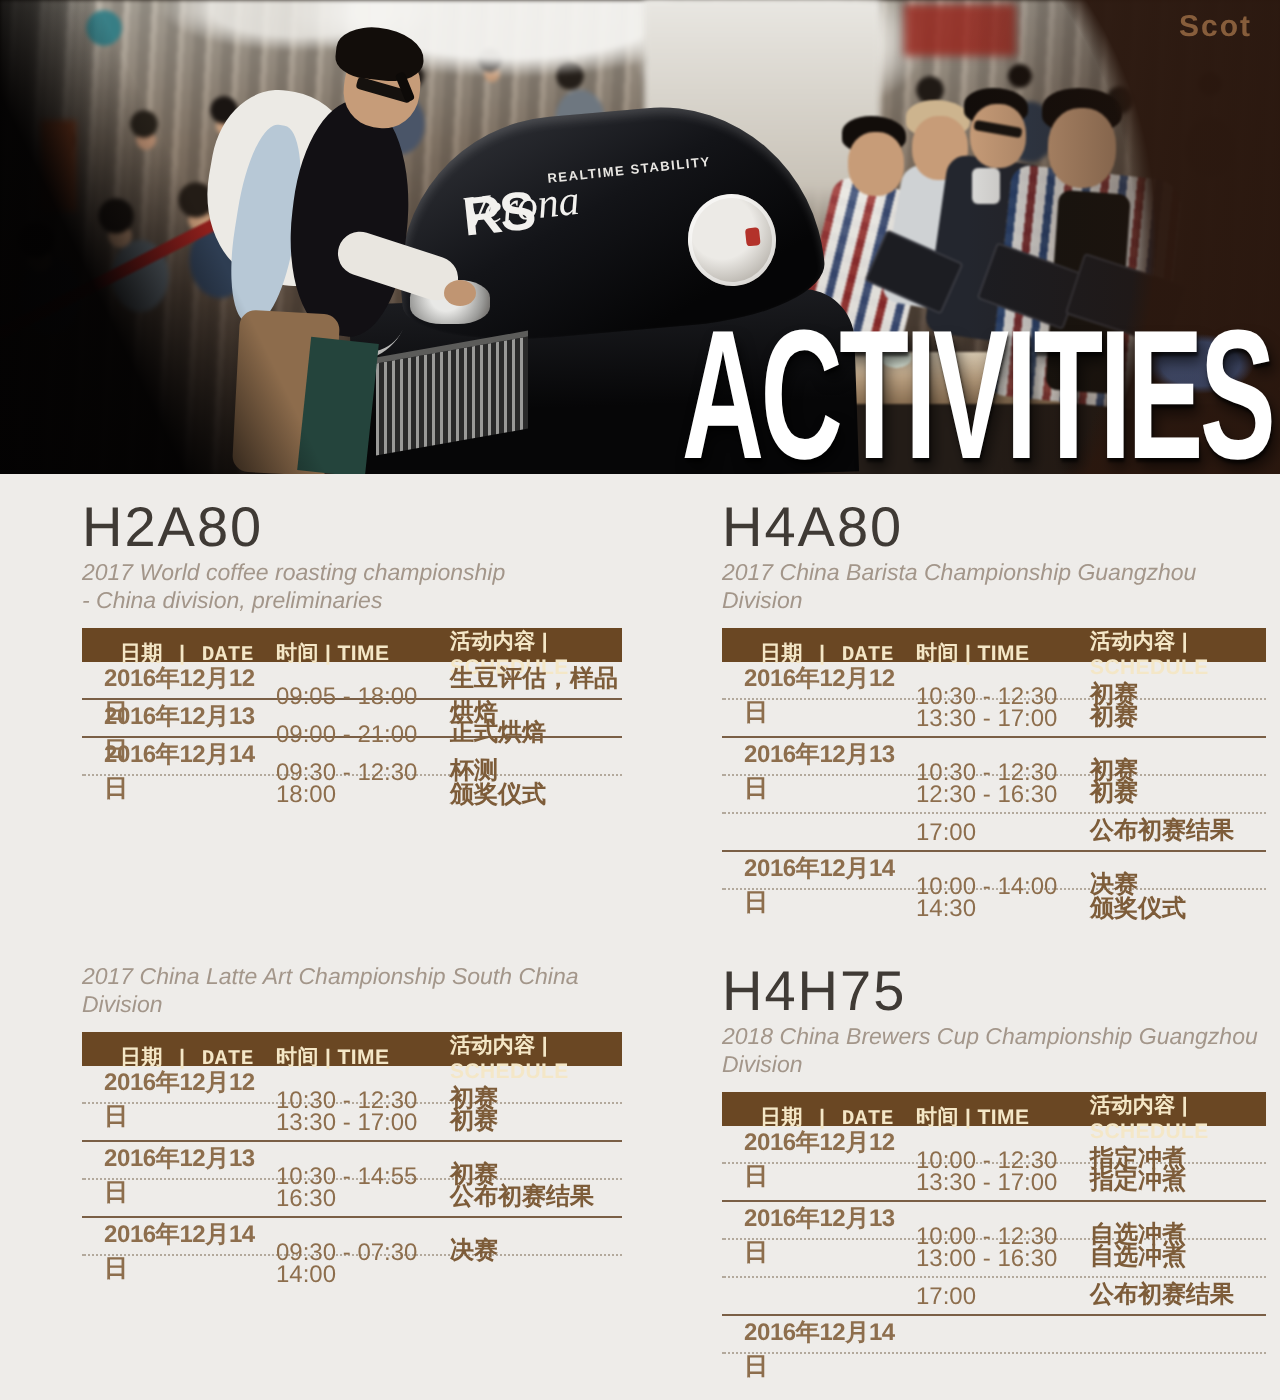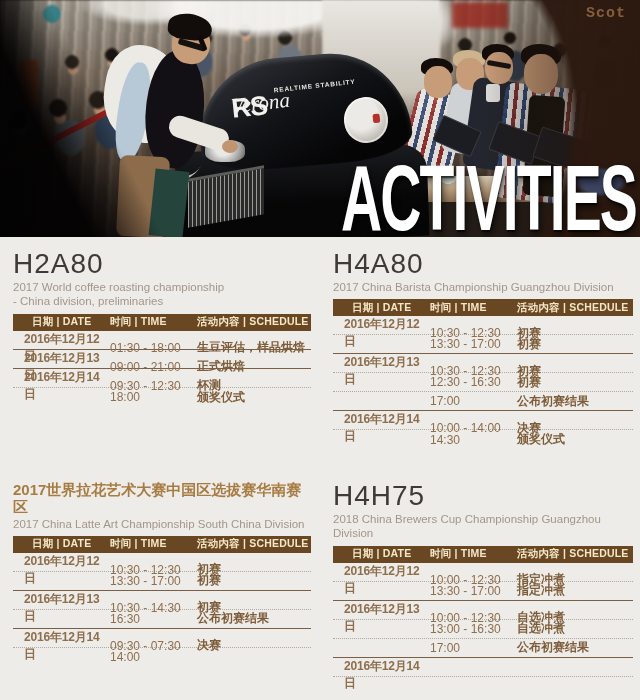--- a/index.html
+++ b/index.html
@@ -147,44 +147,44 @@
   .b-pants{left:118px;top:156px;width:50px;height:81px;background:#8d6c4c;border-radius:8px;transform:rotate(3deg);}
   .b-apron{left:152px;top:170px;width:34px;height:67px;background:#24443c;transform:rotate(6deg);}
   
   .shade-left{left:0;top:0;width:240px;height:237px;pointer-events:none;
     background:linear-gradient(64deg, rgba(3,2,2,.97) 0 26%, rgba(3,2,2,0) 46%),
                linear-gradient(90deg, rgba(5,4,3,.5) 0 5%, rgba(5,4,3,0) 20%);}
   .vignette{left:448px;top:0;width:192px;height:237px;pointer-events:none;
     background:
       radial-gradient(ellipse 36px 20px at 152px 182px, rgba(72,102,160,.55) 0 55%, transparent 75%),
       radial-gradient(ellipse 270px 310px at -40px 50%, rgba(0,0,0,0) 0 59%, rgba(43,24,15,.95) 63%),
-      linear-gradient(90deg, rgba(43,24,15,0) 0 18%, rgba(35,20,12,.45) 62%, rgba(22,12,7,.75) 100%); font-family: Liberation Mono, monospace;}
+      linear-gradient(90deg, rgba(43,24,15,0) 0 18%, rgba(35,20,12,.45) 62%, rgba(22,12,7,.75) 100%);}
   .backdrop-sign{top:5px;right:14px;font-size:15px;font-weight:700;letter-spacing:1px;color:rgba(210,150,95,.55);}
   .activities{right:4px;bottom:2px;margin:0;color:#ffffff;font-size:92px;line-height:.78;font-weight:700;
     letter-spacing:-3px;transform:scaleX(.62);transform-origin:100% 100%;white-space:nowrap;
     text-shadow:4px 5px 9px rgba(0,0,0,.55),1px 2px 2px rgba(0,0,0,.65);}
   
   .content{
     display:grid;
     grid-template-columns:298px 300px;
     grid-template-rows:232px auto;
     column-gap:22px;
     padding:13px 0 0 13px;
     align-items:start;
   }
-  .section{overflow:visible;}
+  .section{overflow:visible;margin-left:28px;}
   .code{margin:0 0 2px;font-size:28px;line-height:1;font-weight:400;letter-spacing:1px;color:#3f3a35;}
   .zh{margin:0 0 1px;font-size:15px;line-height:1.12;font-weight:700;color:#a77c43;}
-  .en{margin:0 0 5px;font-size:11.5px;line-height:1.24;color:#a3968a;white-space:pre-line;}
+  .en{margin:0 0 5px;font-size:11.5px;line-height:1.24;color:#a3968a;white-space:pre-line;font-style:italic;}
   .thead{
     display:grid;grid-template-columns:86px 87px 1fr;
     box-sizing:border-box;height:17px;align-items:center;padding-left:11px;
     background:#6a4723;color:#f4e7c7;font-size:10.5px;font-weight:700;letter-spacing:.2px;
   }
-  .thead .hc1{padding-left:8px;}
+  .thead .hc1{padding-left:8px;font-family:Liberation Mono, monospace;}
   .trow{
     display:grid;grid-template-columns:86px 87px 1fr;
     box-sizing:border-box;height:19px;align-items:center;padding-left:11px;
     font-size:12px;color:#8d6e4d;
   }
   .trow[data-sep="solid"]{border-bottom:1px solid #7a5f46;}
   .trow[data-sep="dotted"]{border-bottom:1px dotted #b3a99c;}
   .trow .cd{font-weight:700;letter-spacing:-.2px;}
   .trow .cs{font-weight:700;color:#7d5c39;}
 </style>
@@ -261,21 +261,21 @@
     <h2 class="code">H2A80</h2>
     <div class="en">2017 World coffee roasting championship
 - China division, preliminaries</div>
     <div class="thead">
       <span class="hc1">日期 | DATE</span>
       <span>时间 | TIME</span>
       <span>活动内容 | SCHEDULE</span>
     </div>
     <div class="trow" data-sep="solid">
       <span class="cd">2016年12月12日</span>
-      <span class="ct">01:30 - 18:00</span>
+      <span class="ct">09:05 - 18:00</span>
       <span class="cs">生豆评估，样品烘焙</span>
     </div>
     <div class="trow" data-sep="solid">
       <span class="cd">2016年12月13日</span>
       <span class="ct">09:00 - 21:00</span>
       <span class="cs">正式烘焙</span>
     </div>
     <div class="trow" data-sep="dotted">
       <span class="cd">2016年12月14日</span>
       <span class="ct">09:30 - 12:30</span>
@@ -327,40 +327,39 @@
       <span class="cs">决赛</span>
     </div>
     <div class="trow" data-sep="none">
       <span class="cd"></span>
       <span class="ct">14:30</span>
       <span class="cs">颁奖仪式</span>
     </div>
   </div>
 
   <div class="section">
-    <div class="zh">2017世界拉花艺术大赛中国区选拔赛华南赛区</div>
     <div class="en">2017 China Latte Art Championship South China Division</div>
     <div class="thead">
       <span class="hc1">日期 | DATE</span>
       <span>时间 | TIME</span>
       <span>活动内容 | SCHEDULE</span>
     </div>
     <div class="trow" data-sep="dotted">
       <span class="cd">2016年12月12日</span>
       <span class="ct">10:30 - 12:30</span>
       <span class="cs">初赛</span>
     </div>
     <div class="trow" data-sep="solid">
       <span class="cd"></span>
       <span class="ct">13:30 - 17:00</span>
       <span class="cs">初赛</span>
     </div>
     <div class="trow" data-sep="dotted">
       <span class="cd">2016年12月13日</span>
-      <span class="ct">10:30 - 14:30</span>
+      <span class="ct">10:30 - 14:55</span>
       <span class="cs">初赛</span>
     </div>
     <div class="trow" data-sep="solid">
       <span class="cd"></span>
       <span class="ct">16:30</span>
       <span class="cs">公布初赛结果</span>
     </div>
     <div class="trow" data-sep="dotted">
       <span class="cd">2016年12月14日</span>
       <span class="ct">09:30 - 07:30</span>

